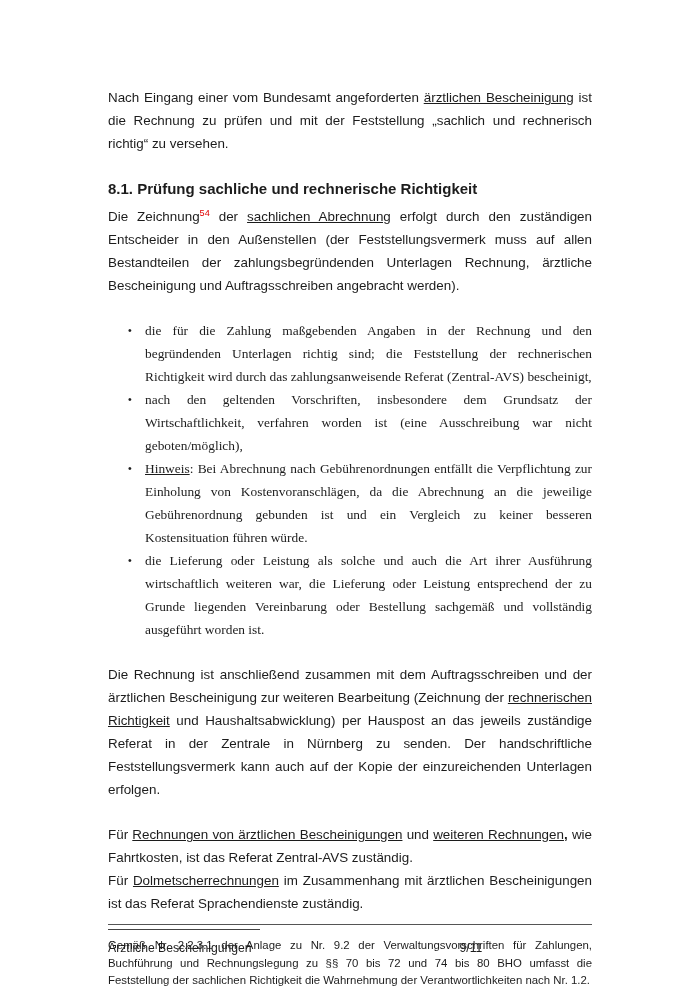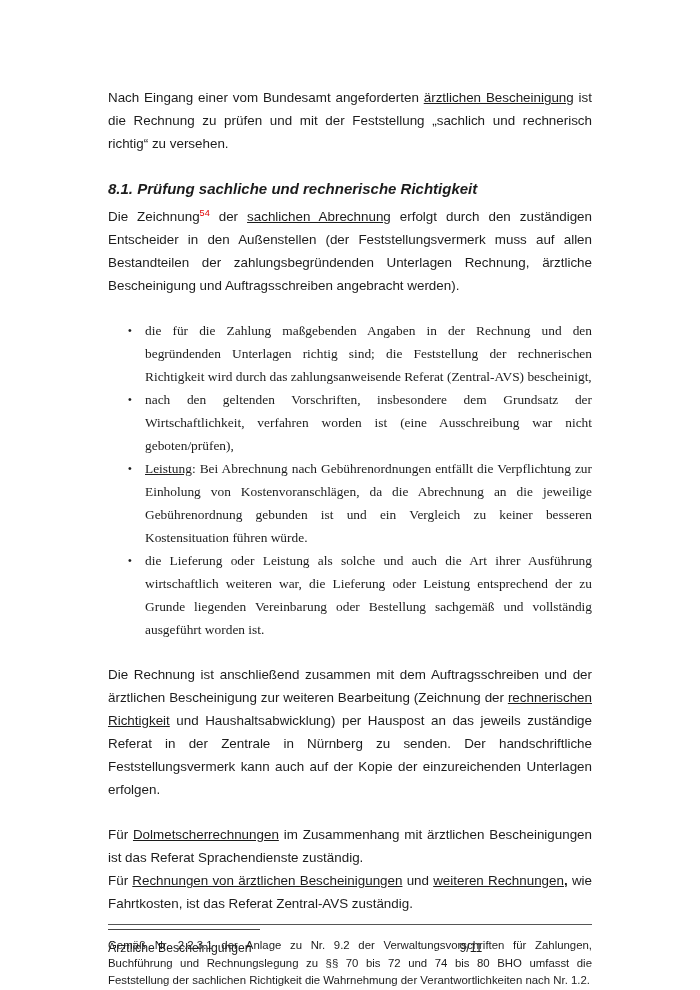--- a/index.html
+++ b/index.html
@@ -25,21 +25,20 @@
     margin: 0 0 22px 0;
     text-align: justify;
   }
   .para.tight { margin-bottom: 0; }
   .heading {
     font-size: 15px;
     font-weight: bold;
     line-height: 24px;
     margin: 22px 0 4px 0;
     text-align: left;
-    font-style: italic;
   }
   .u { text-decoration: underline; }
   .b { font-weight: bold; }
   .ref {
     color: var(--footnote_ref, #e00000);
     font-size: 0.68em;
     vertical-align: super;
     line-height: 0;
   }
   .bullets {
@@ -105,38 +104,38 @@
     <p class="para"><span>Die Zeichnung</span><sup class="ref">54</sup><span> der </span><span class="u">sachlichen Abrechnung</span><span> erfolgt durch den zuständigen Entscheider in den Außenstellen (der Feststellungsvermerk muss auf allen Bestandteilen der zahlungsbegründenden Unterlagen Rechnung, ärztliche Bescheinigung und Auftragsschreiben angebracht werden).</span></p>
 
 
     <ul class="bullets">
       <li>
         <span class="marker">•</span>
         <span class="li-text">die für die Zahlung maßgebenden Angaben in der Rechnung und den begründenden Unterlagen richtig sind; die Feststellung der rechnerischen Richtigkeit wird durch das zahlungsanweisende Referat (Zentral-AVS) bescheinigt,</span>
       </li>
       <li>
         <span class="marker">•</span>
-        <span class="li-text">nach den geltenden Vorschriften, insbesondere dem Grundsatz der Wirtschaftlichkeit, verfahren worden ist (eine Ausschreibung war nicht geboten/prüfen),</span>
+        <span class="li-text">nach den geltenden Vorschriften, insbesondere dem Grundsatz der Wirtschaftlichkeit, verfahren worden ist (eine Ausschreibung war nicht geboten/möglich),</span>
       </li>
       <li>
         <span class="marker">•</span>
-        <span class="li-text"><span class="u">Leistung</span><span>: Bei Abrechnung nach Gebührenordnungen entfällt die Verpflichtung zur Einholung von Kostenvoranschlägen, da die Abrechnung an die jeweilige Gebührenordnung gebunden ist und ein Vergleich zu keiner besseren Kostensituation führen würde.</span></span>
+        <span class="li-text"><span class="u">Hinweis</span><span>: Bei Abrechnung nach Gebührenordnungen entfällt die Verpflichtung zur Einholung von Kostenvoranschlägen, da die Abrechnung an die jeweilige Gebührenordnung gebunden ist und ein Vergleich zu keiner besseren Kostensituation führen würde.</span></span>
       </li>
       <li>
         <span class="marker">•</span>
         <span class="li-text">die Lieferung oder Leistung als solche und auch die Art ihrer Ausführung wirtschaftlich weiteren war, die Lieferung oder Leistung entsprechend der zu Grunde liegenden Vereinbarung oder Bestellung sachgemäß und vollständig ausgeführt worden ist.</span>
       </li>
     </ul>
 
     <p class="para"><span>Die Rechnung ist anschließend zusammen mit dem Auftragsschreiben und der ärztlichen Bescheinigung zur weiteren Bearbeitung (Zeichnung der </span><span class="u">rechnerischen Richtigkeit</span><span> und Haushaltsabwicklung) per Hauspost an das jeweils zuständige Referat in der Zentrale in Nürnberg zu senden. Der handschriftliche Feststellungsvermerk kann auch auf der Kopie der einzureichenden Unterlagen erfolgen.</span></p>
 
 
+    <p class="para tight"><span>Für </span><span class="u">Rechnungen von ärztlichen Bescheinigungen</span><span> und </span><span class="u">weiteren Rechnungen</span><span class="b">,</span><span> wie Fahrtkosten, ist das Referat Zentral-AVS zuständig.</span></p>
+
     <p class="para tight"><span>Für </span><span class="u">Dolmetscherrechnungen</span><span> im Zusammenhang mit ärztlichen Bescheinigungen ist das Referat Sprachendienste zuständig.</span></p>
-
-    <p class="para tight"><span>Für </span><span class="u">Rechnungen von ärztlichen Bescheinigungen</span><span> und </span><span class="u">weiteren Rechnungen</span><span class="b">,</span><span> wie Fahrtkosten, ist das Referat Zentral-AVS zuständig.</span></p>
 
     <div class="footnote-block">
       <hr class="fn-rule">
       <div class="fn-text">
         <p>Gemäß Nr. 2.2.3.1 der Anlage zu Nr. 9.2 der Verwaltungsvorschriften für Zahlungen, Buchführung und Rechnungslegung zu §§ 70 bis 72 und 74 bis 80 BHO umfasst die Feststellung der sachlichen Richtigkeit die Wahrnehmung der Verantwortlichkeiten nach Nr. 1.2.</p>
       </div>
     </div>
 
   </main>
 

